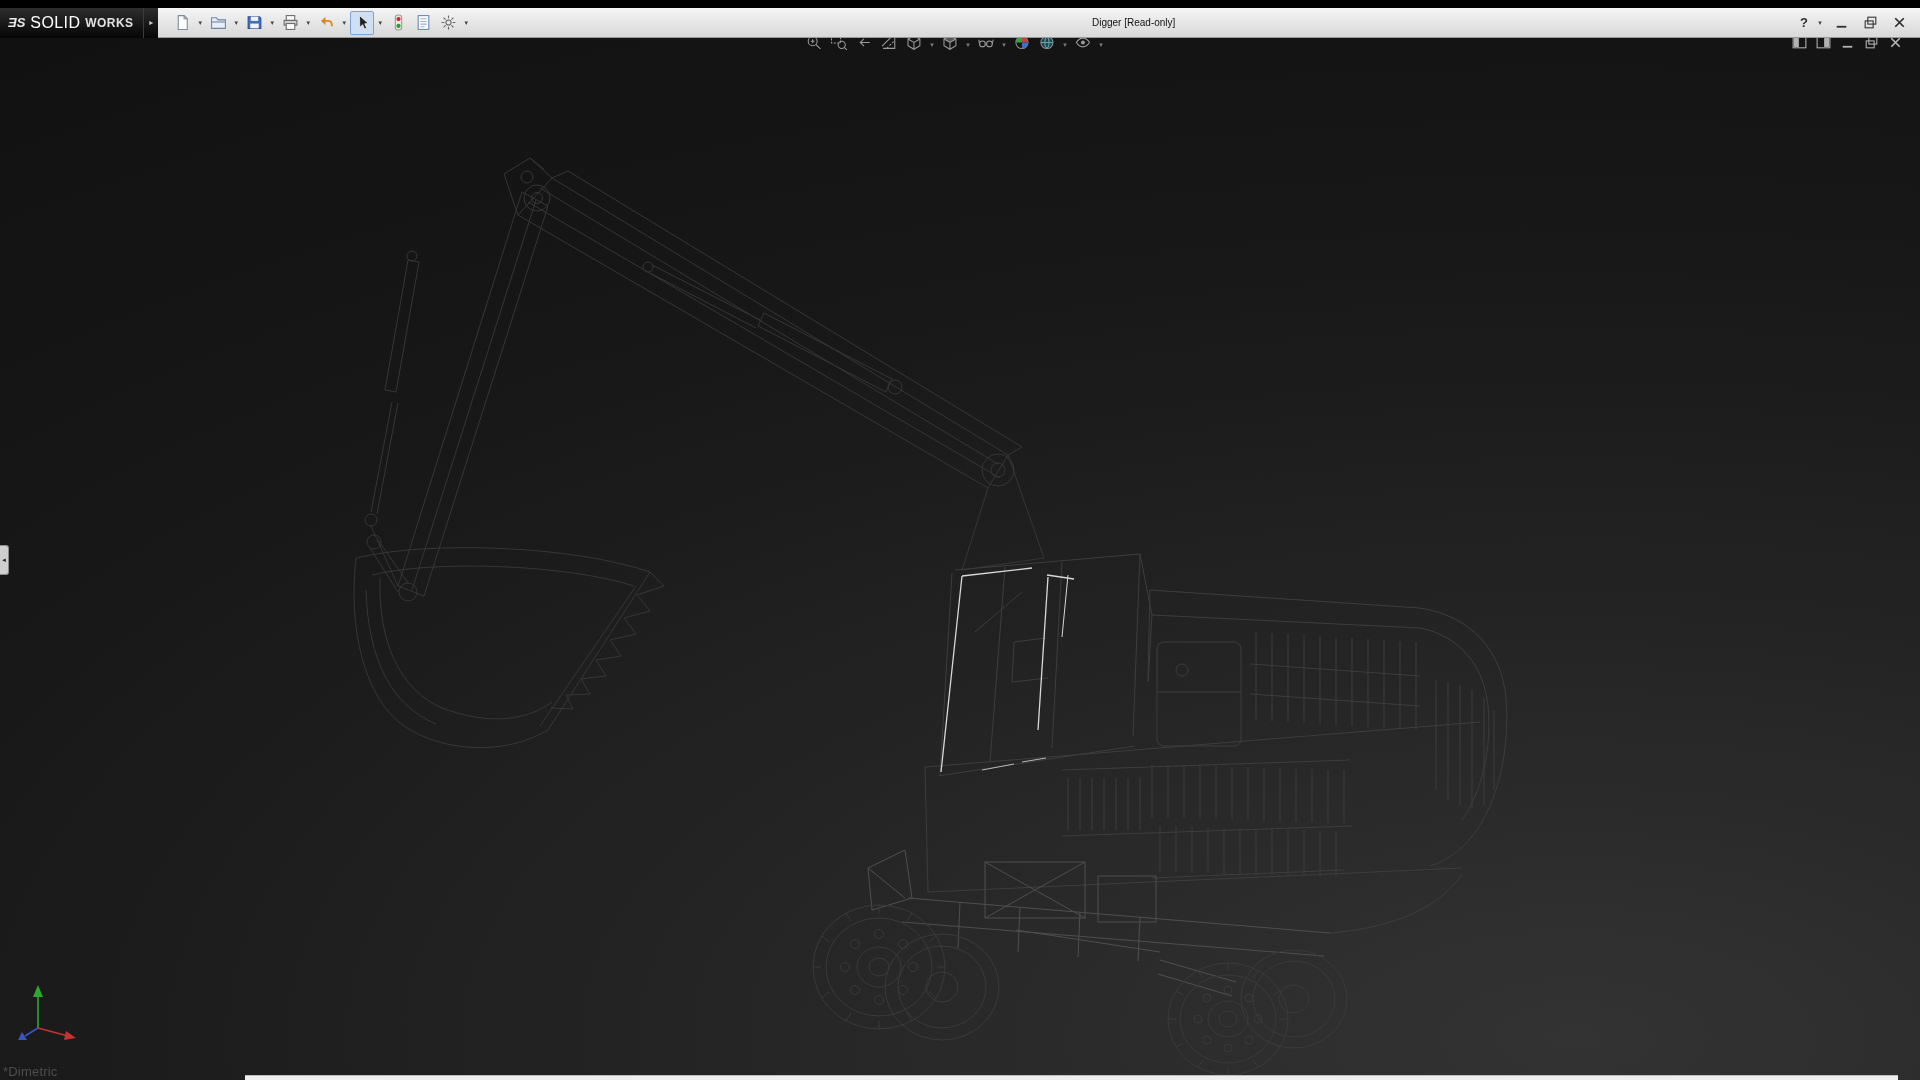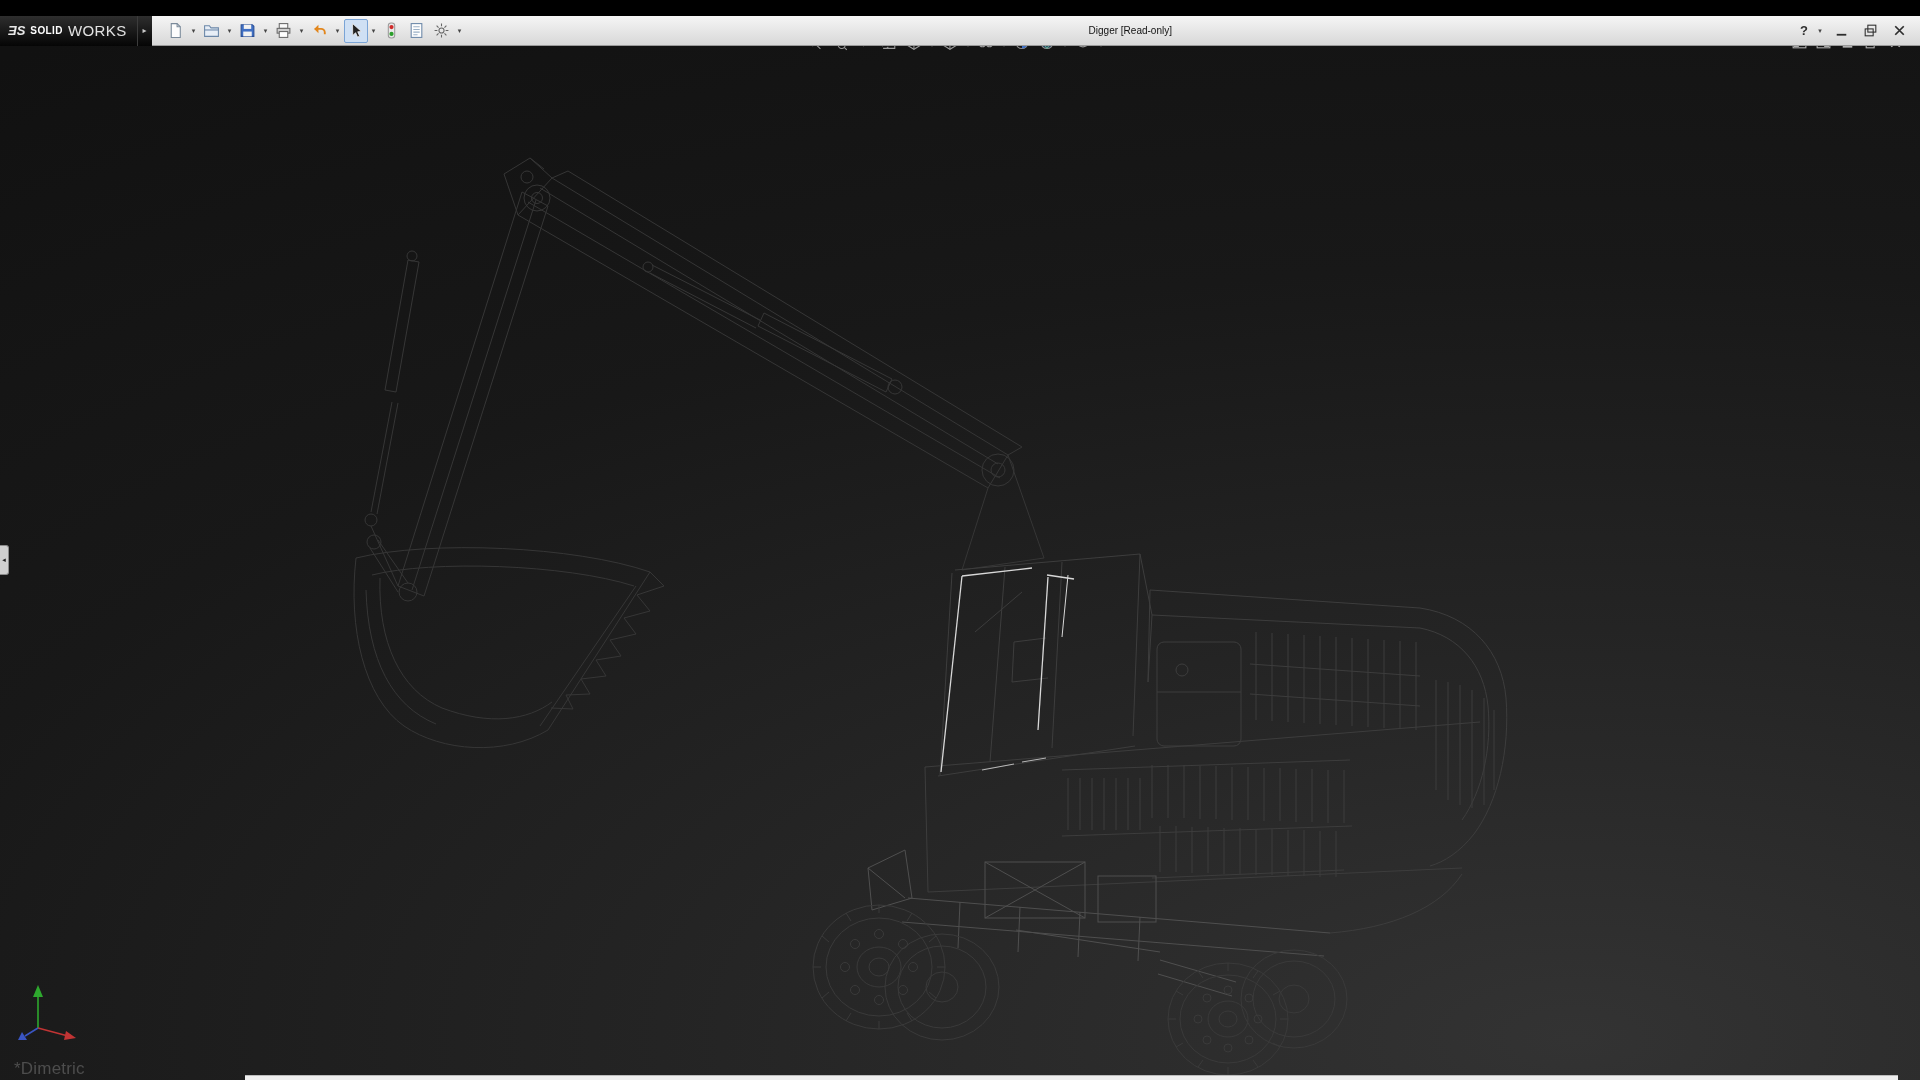--- a/index.html
+++ b/index.html
@@ -1,27 +1,27 @@
 <!DOCTYPE html>
 <html><head>
 <meta charset="utf-8">
 <style>
   *{margin:0;padding:0;box-sizing:border-box}
   html,body{width:1920px;height:1080px;overflow:hidden;font-family:"Liberation Sans",sans-serif;background:#000}
   .app{position:relative;width:1920px;height:1080px;background:#000}
 
   
-  .titlebar{position:absolute;top:16px;left:0;right:0;height:30px;
+  .titlebar{position:absolute;top:8px;left:0;right:0;height:30px;
     background:linear-gradient(#f5f5f5,#d8d8d8);border-bottom:1px solid #9a9a9a;
     display:flex;align-items:center;z-index:20}
   .logo{height:30px;background:linear-gradient(#2e2e2e,#050505);display:flex;align-items:center;
     padding:0 10px 0 8px;gap:5px;cursor:default}
   .logo-mark{color:#e8e8e8;font-weight:bold;font-style:italic;font-size:13px}
-  .logo-bold{color:#fff;font-weight:bold;font-size:10px;letter-spacing:.4px}
-  .logo-light{color:#e2e2e2;font-weight:normal;font-size:15px;letter-spacing:.4px}
+  .logo-bold{color:#fff;font-weight:normal;font-size:16px;letter-spacing:.4px}
+  .logo-light{color:#e2e2e2;font-weight:bold;font-size:12px;letter-spacing:.4px}
   .expander{width:15px;height:30px;background:linear-gradient(#2e2e2e,#050505);
     border-left:1px solid #3c3c3c;color:#c9c9c9;font-size:8px;
     display:flex;align-items:center;justify-content:center}
   .qat{display:flex;align-items:center;margin-left:12px;gap:1px;height:30px}
   .qbtn{width:24px;height:24px;display:flex;align-items:center;justify-content:center;border-radius:2px;border:1px solid transparent}
   .qbtn.active{background:#cfe0f4;border:1px solid #7aa4d6}
   .qbtn .ic{display:flex}
   .qdd{font-size:7px;color:#454545;width:10px;text-align:center}
   .title{flex:1;text-align:center;font-size:10px;color:#111;white-space:nowrap;overflow:hidden}
   .winctl{display:flex;align-items:center;gap:3px;padding-right:8px;color:#2e2e2e}
@@ -35,21 +35,21 @@
 
   .headsup{position:absolute;top:3px;left:50%;transform:translateX(-52%);
     display:flex;align-items:center;gap:2px;color:#9a9a9a}
   .hbtn{width:23px;height:23px;display:flex;align-items:center;justify-content:center;border-radius:2px}
   .hdd{font-size:7px;color:#7c7c7c;width:9px;text-align:center}
 
   .docctl{position:absolute;top:4px;right:14px;display:flex;align-items:center;gap:3px;color:#b3b3b3}
   .dbtn{width:21px;height:21px;display:flex;align-items:center;justify-content:center}
 
   .triad{position:absolute;left:12px;bottom:30px}
-  .view-label{position:absolute;left:14px;bottom:1px;font-size:17px;color:#4d4d4d;letter-spacing:.2px}
+  .view-label{position:absolute;left:3px;bottom:1px;font-size:13px;color:#4d4d4d;letter-spacing:.2px}
 
   .left-tab{position:absolute;left:0;top:515px;width:9px;height:30px;background:#cfcfcf;
     border:1px solid #8a8a8a;border-left:none;border-radius:0 3px 3px 0;
     display:flex;align-items:center;justify-content:center;font-size:7px;color:#1c1c1c}
 
   .bottom-strip{position:absolute;left:245px;right:22px;bottom:0;height:5px;background:#efefef;border-top:1px solid #bdbdbd}
 </style>
 </head>
 <body>
 

